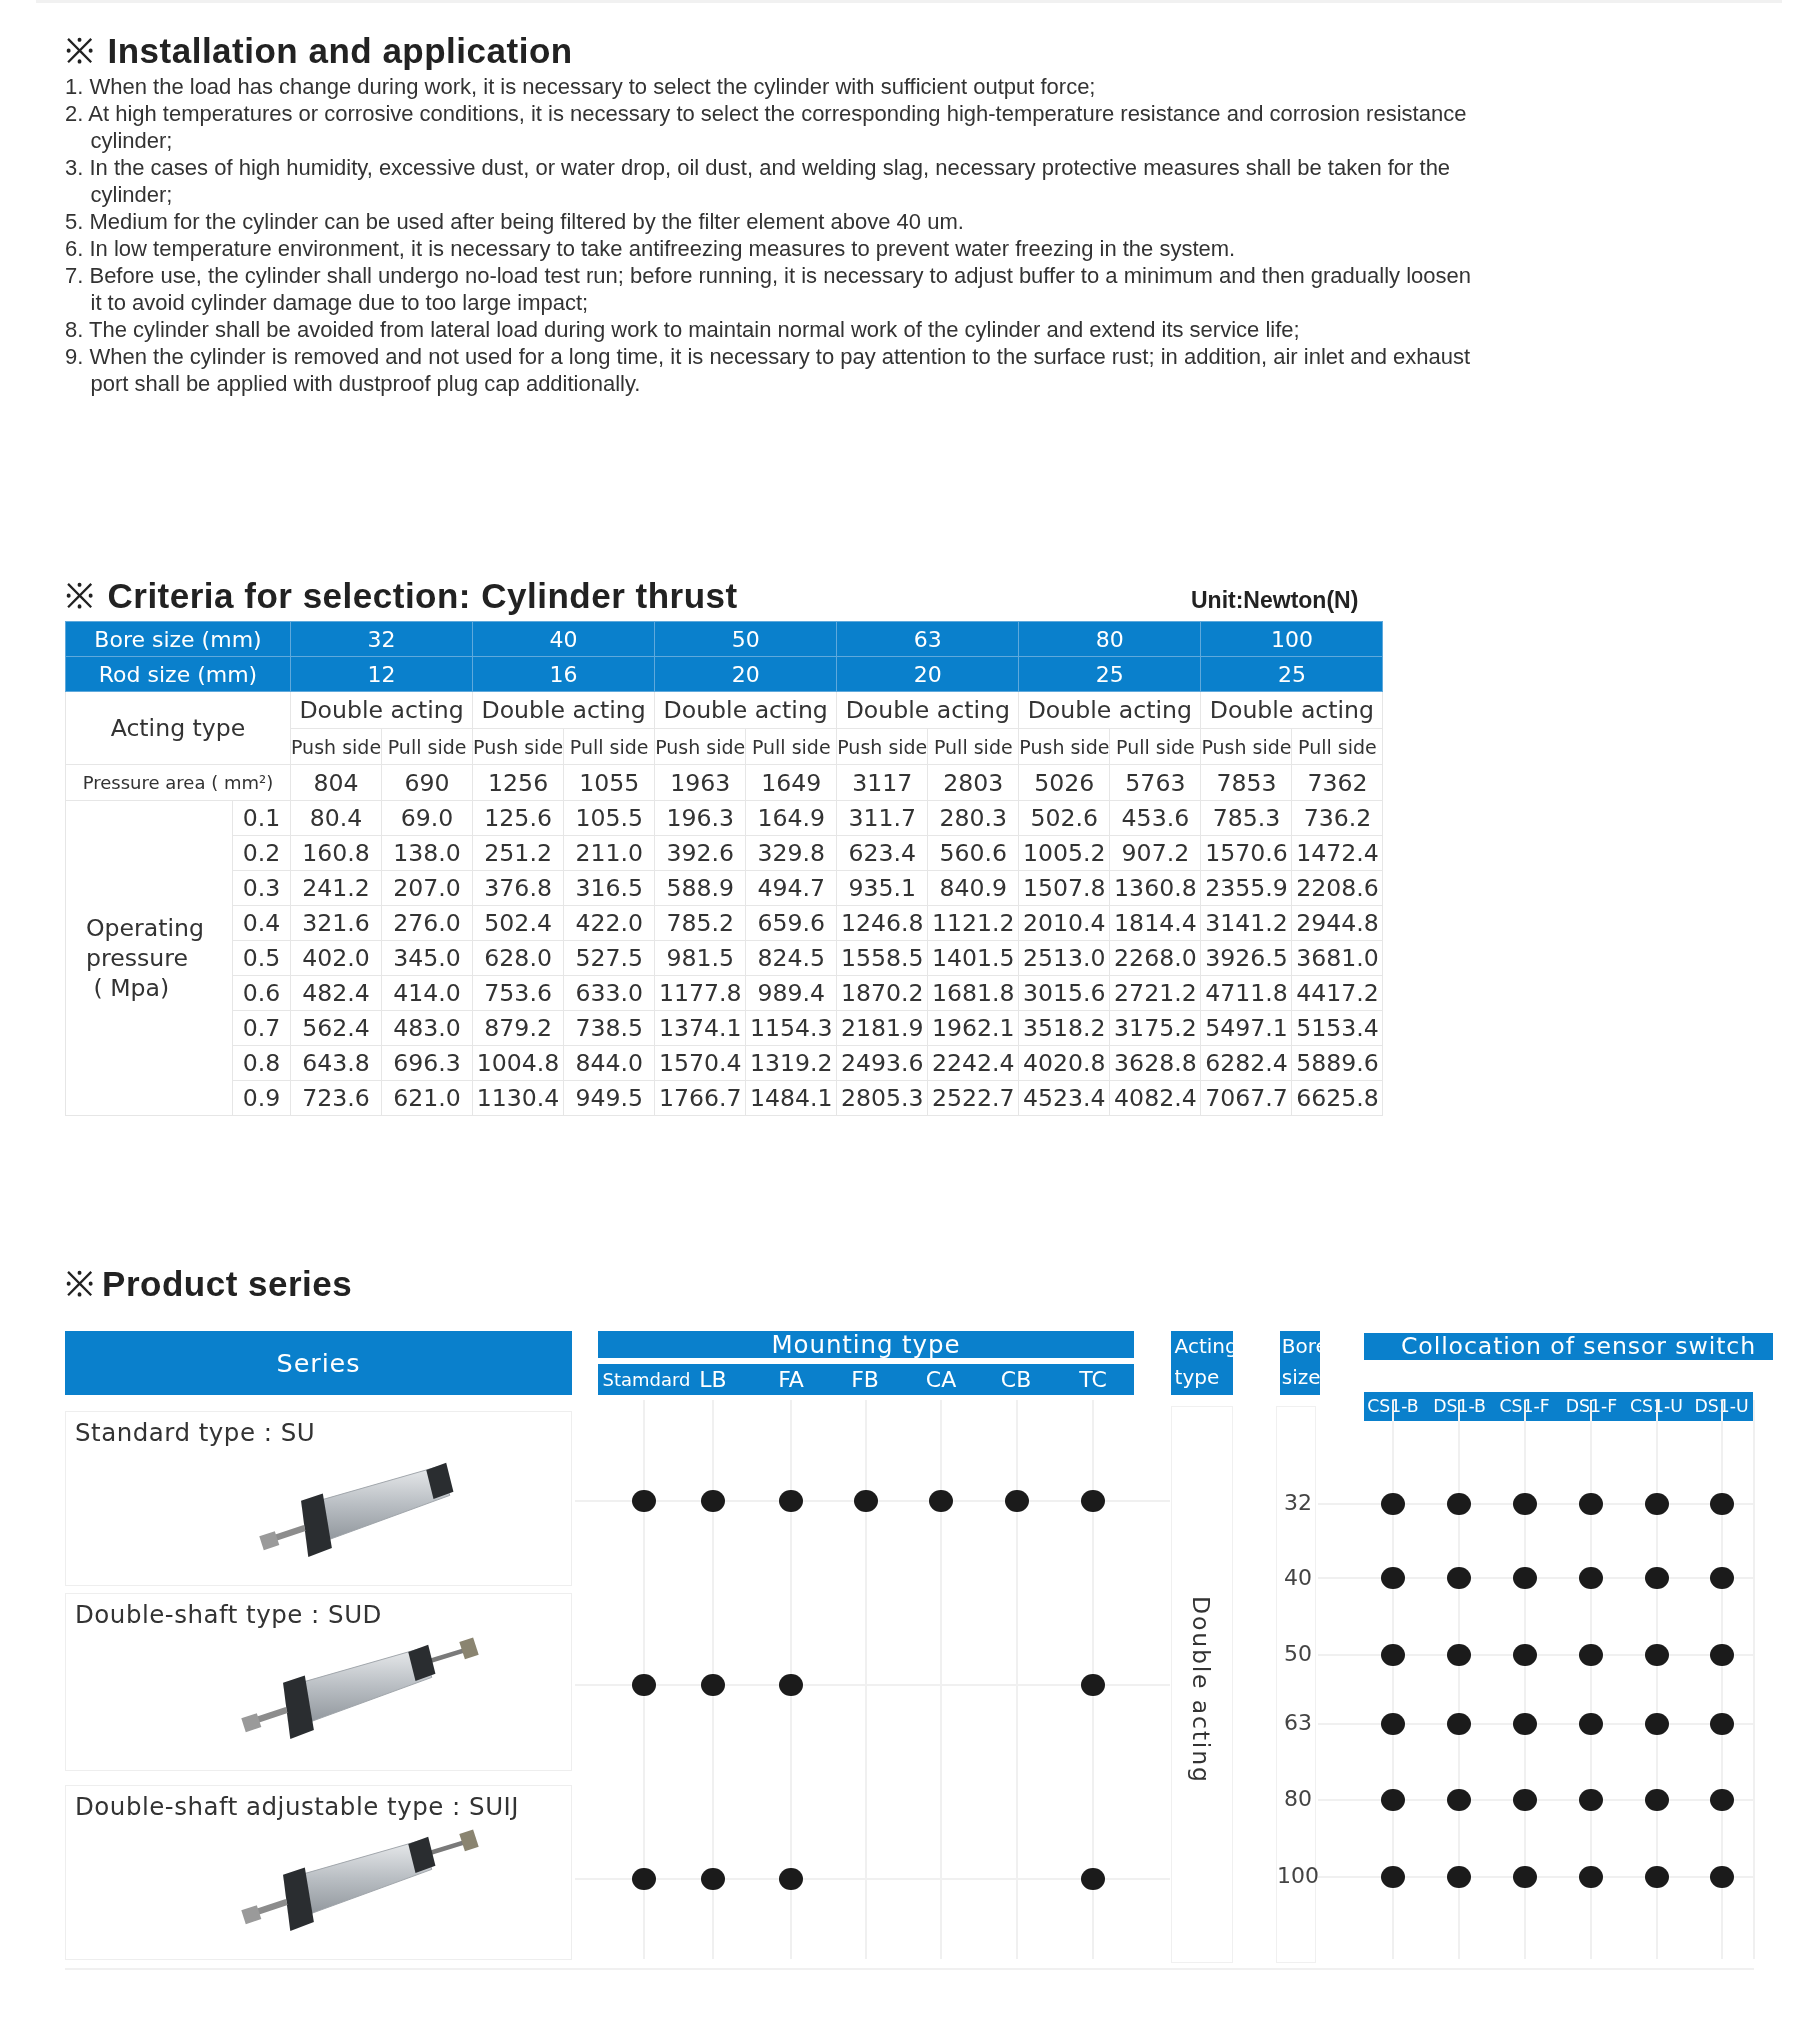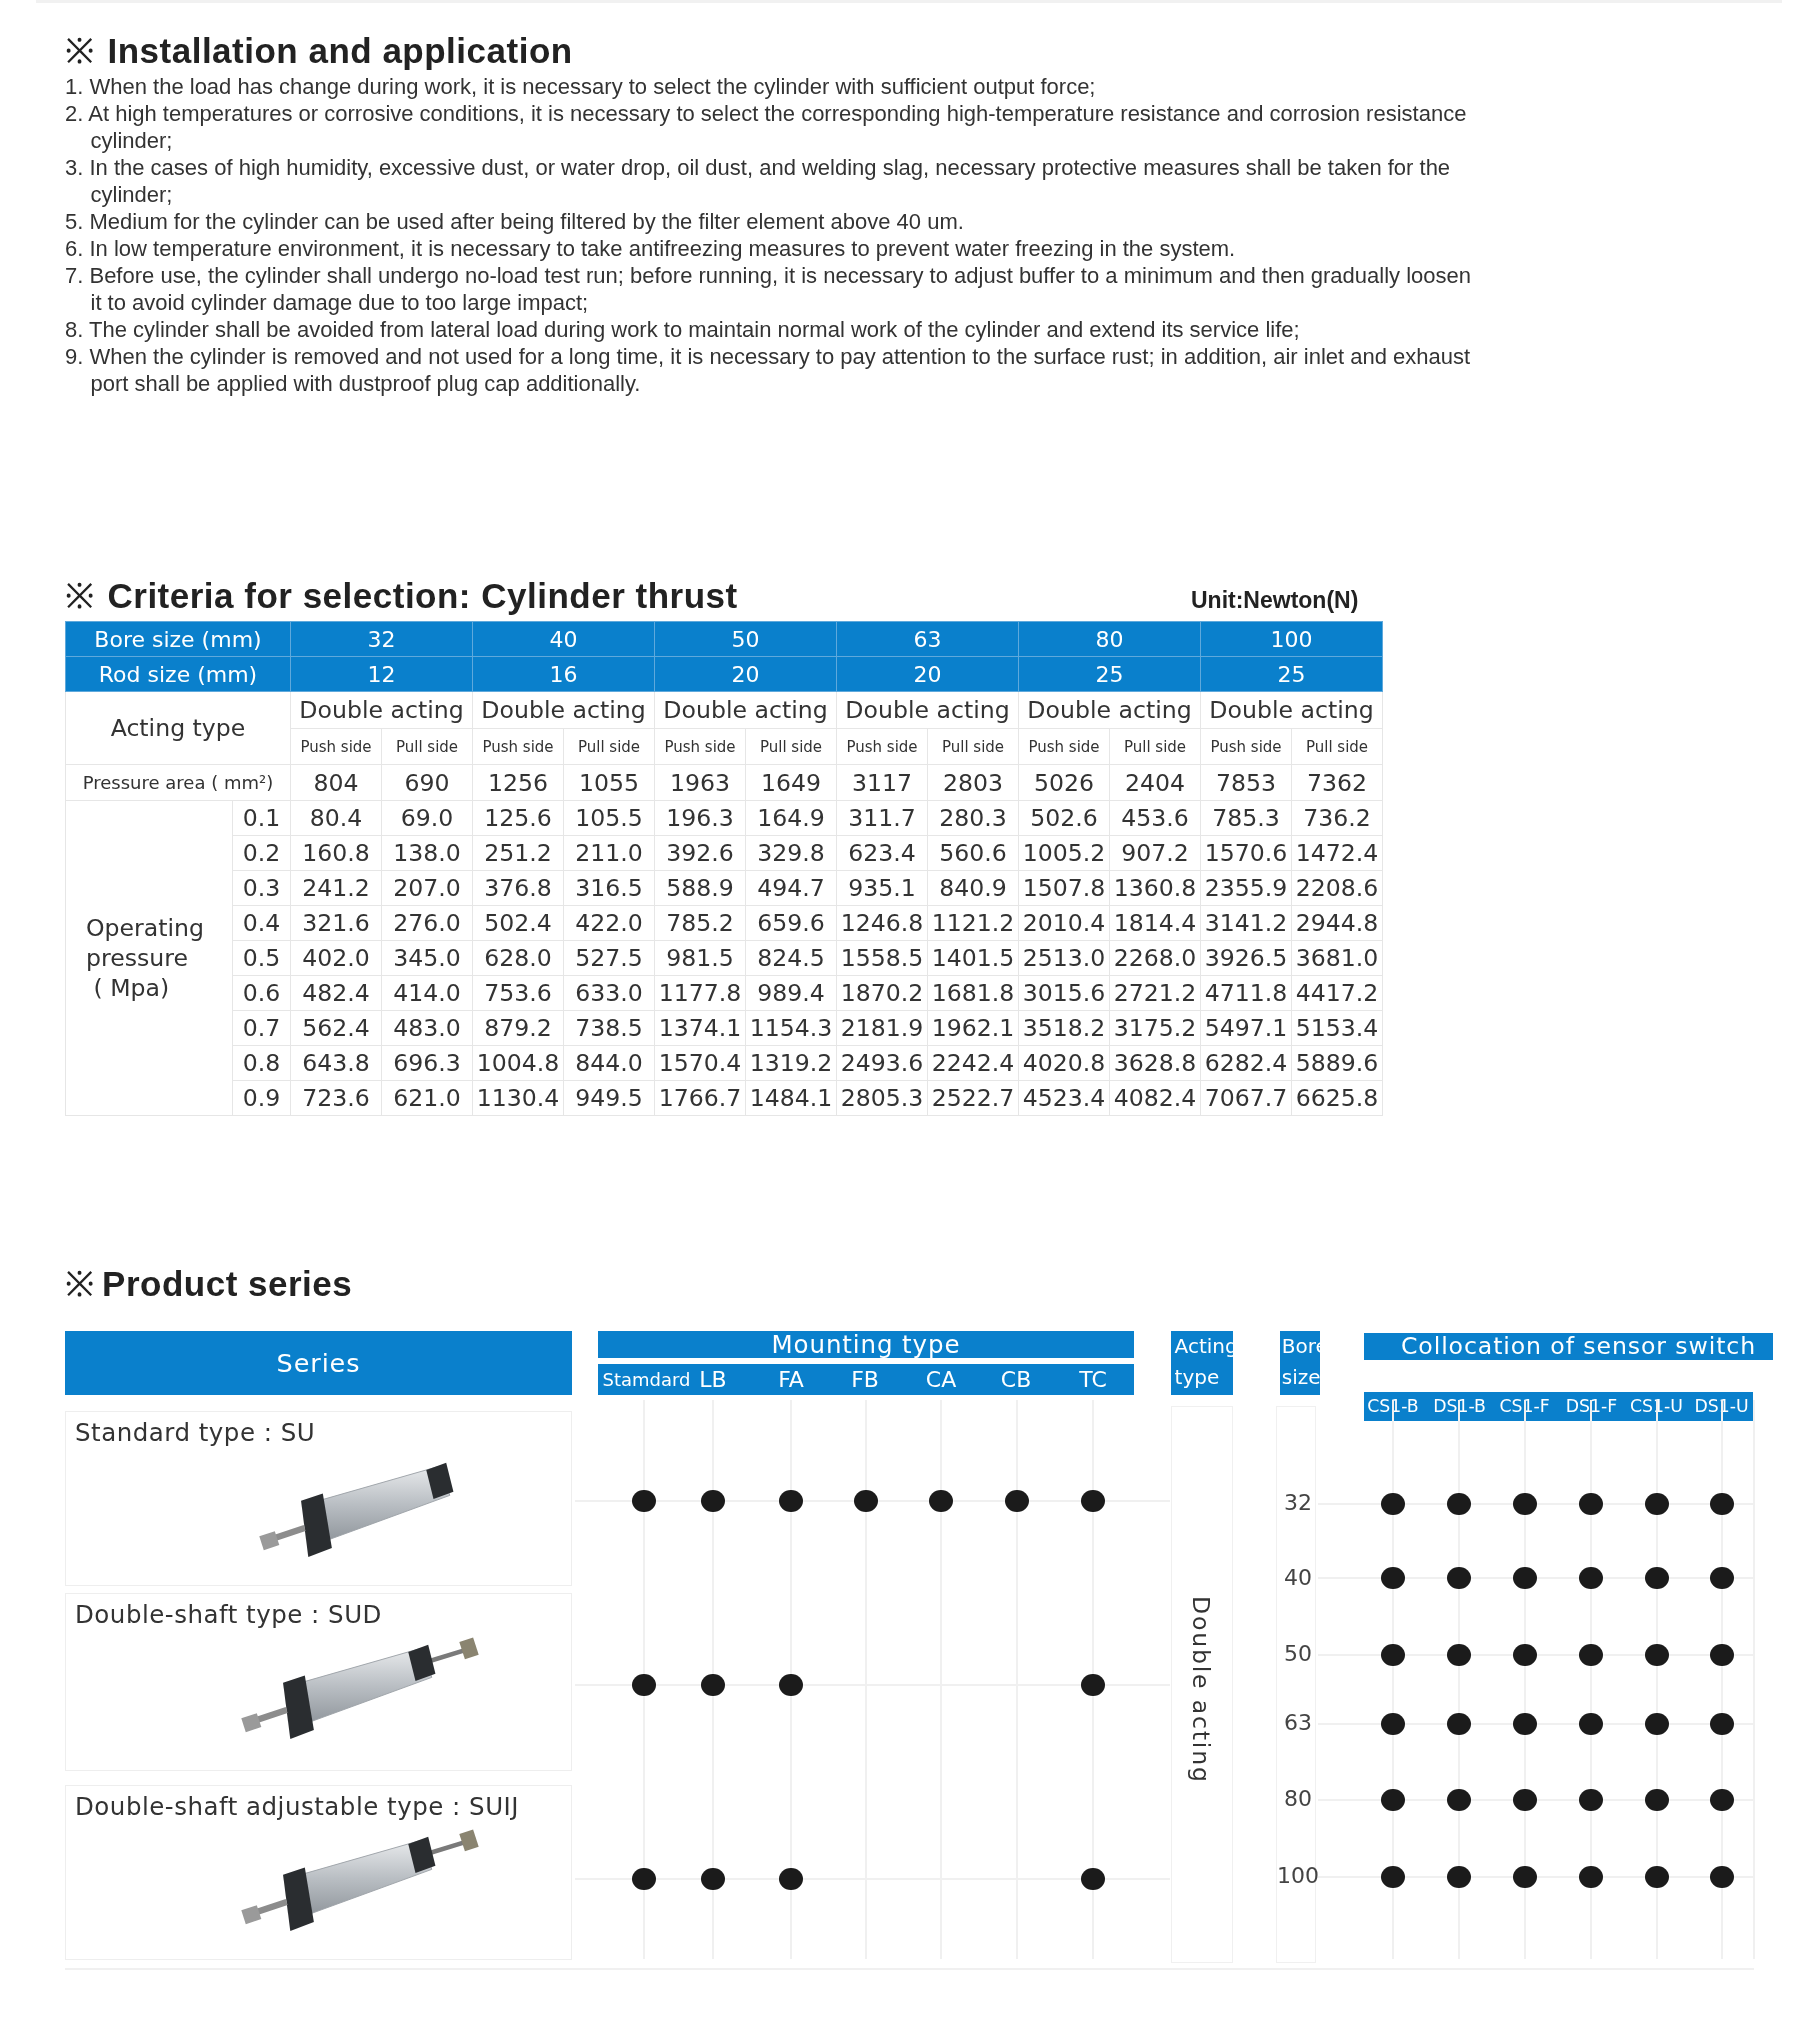--- a/index.html
+++ b/index.html
@@ -8,21 +8,21 @@
   .section-title { position:absolute; font-family:"Liberation Sans", sans-serif; font-weight:bold; color:#222; font-size:35px; letter-spacing:0.5px; }
   .section-title .mark { font-weight:normal; margin-right:12.7px; }
   .install-list { position:absolute; left:65px; top:73px; width:1436px; margin:0; padding:0; list-style:none; font-family:"Liberation Sans", sans-serif; font-size:22px; line-height:27px; color:#333; }
   .install-list li { padding-left:25.5px; text-indent:-25.5px; }
   .unit-label { position:absolute; left:1191px; top:587px; font-family:"Liberation Sans", sans-serif; font-weight:bold; font-size:23px; color:#222; }
 
   table.thrust { position:absolute; left:65px; top:621px; border-collapse:collapse; table-layout:fixed; font-family:"DejaVu Sans", sans-serif; color:#333; }
   table.thrust td { border:1.8px solid #e6e6e6; text-align:center; padding:0; white-space:nowrap; overflow:hidden; }
   table.thrust tr.blue td { background:#0a80cc; color:#fff; border-color:#5fa9dc; font-size:22px; height:34px; }
   table.thrust tr.acting td.da { font-size:23.6px; height:36px; }
-  table.thrust tr.side td { font-size:15px; height:35px; }
+  table.thrust tr.side td { font-size:19px; height:35px; }
   table.thrust td.actlabel { font-size:23.6px; }
   table.thrust tr.area td { font-size:23.6px; height:35px; }
   table.thrust tr.area td.arealabel { font-size:18px; }
   table.thrust tr.data td { font-size:23.6px; height:34px; }
   table.thrust td.oplabel { font-size:23.6px; text-align:left; padding-left:20px; line-height:30px; vertical-align:middle; }
 
   .ps-head { position:absolute; background:#0a80cc; color:#fff; font-family:"DejaVu Sans", sans-serif; }
   .ps-panel { position:absolute; border:1.8px solid #f0f0f0; background:#fff; }
   .series-card { position:absolute; left:65px; width:505px; border:1.8px solid #eeeeee; background:#fff; }
   .series-card .name { position:absolute; left:9px; top:5.5px; font-size:24.5px; color:#333; letter-spacing:0.5px; }
@@ -120,21 +120,21 @@
         <td class="arealabel" colspan="2">Pressure area ( mm²)</td>
         <td>804</td>
         <td>690</td>
         <td>1256</td>
         <td>1055</td>
         <td>1963</td>
         <td>1649</td>
         <td>3117</td>
         <td>2803</td>
         <td>5026</td>
-        <td>2404</td>
+        <td>5763</td>
         <td>7853</td>
         <td>7362</td>
       </tr>
       <tr class="data">
         <td class="oplabel" rowspan="9">
           <div style="white-space: pre;">Operating</div>
           <div style="white-space: pre;">pressure</div>
           <div style="white-space: pre;"> ( Mpa)</div>
         </td>
         <td>0.1</td>

